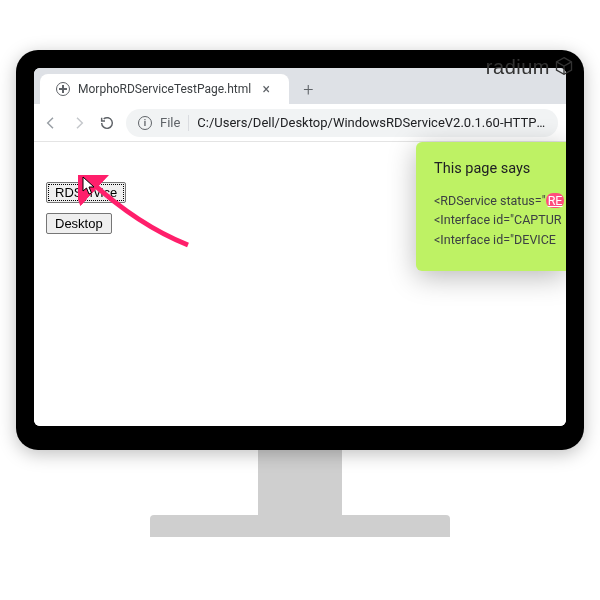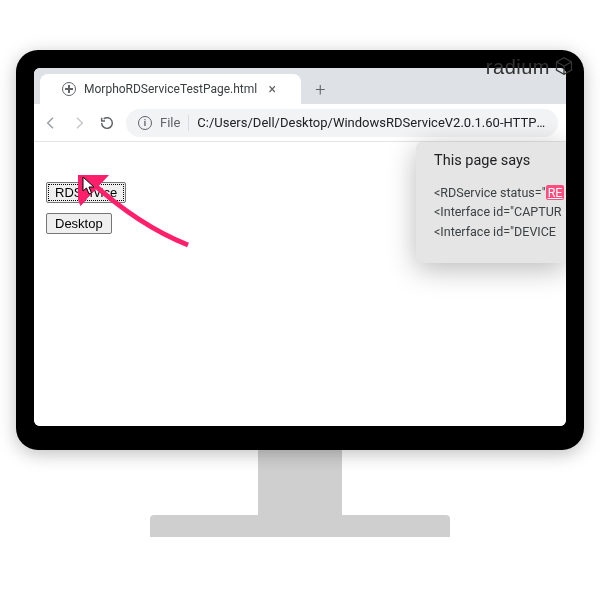--- a/index.html
+++ b/index.html
@@ -65,21 +65,21 @@
     position: relative;
   }
   .tab {
     background: #fff;
     height: 30px;
     min-width: 220px;
     border-top-left-radius: 8px;
     border-top-right-radius: 8px;
     display: flex;
     align-items: center;
-    padding: 0 22px;
+    padding: 0 16px;
     font-size: 12px;
     color: #3c4043;
     gap: 8px;
     margin-top: 16px;
   }
   .tab .favicon {
     width: 14px; height: 14px;
     border-radius: 50%;
     border: 1.5px solid #5f6368;
     position: relative;
@@ -183,31 +183,31 @@
     outline: 1px dotted #000;
     outline-offset: -3px;
   }
 
   
   .alert-dialog {
     position: absolute;
     right: 0;
     top: 74px;
     width: 150px;
-    background: #e5e5e5;
+    background: #bef264;
     border-radius: 6px 0 0 6px;
     box-shadow: 0 6px 28px rgba(0,0,0,0.28);
-    padding: 10px 14px 22px 18px;
+    padding: 18px 14px 22px 18px;
     font-size: 13px;
     color: #202124;
     overflow: hidden;
   }
   .alert-title { font-size: 14.5px; color: #202124; margin-bottom: 14px; }
   .alert-body { font-size: 12.5px; color: #3c4043; line-height: 1.55; white-space: nowrap; }
-  .alert-body .hl { background: #ff4d7d; color: #fff; padding: 0 2px; border-radius: 2px; text-decoration: underline; }
+  .alert-body .hl { background: #ff4d7d; color: #fff; padding: 0 2px; border-radius: 7px; text-decoration: underline; }
 
   
   .arrow-annot {
     position: absolute;
     left: 78px;
     top: 175px;
     width: 120px;
     height: 80px;
     pointer-events: none;
   }

